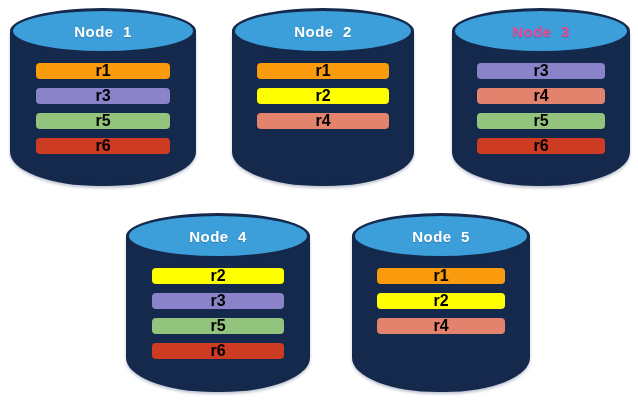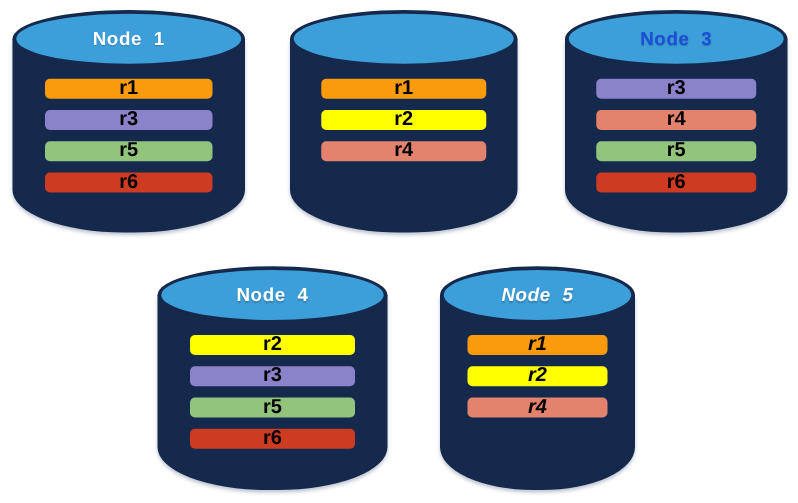--- a/index.html
+++ b/index.html
@@ -105,49 +105,50 @@
       <div class="shards" style="top: 55px;">
         <div class="shard" style="background: rgb(249, 155, 12);">r1</div>
         <div class="shard" style="background: rgb(139, 131, 201);">r3</div>
         <div class="shard" style="background: rgb(146, 196, 125);">r5</div>
         <div class="shard" style="background: rgb(204, 59, 34);">r6</div>
       </div>
     </div>
     <div class="node" style="left: 232px; top: 8px; width: 182px; height: 178px;">
       <div class="cyl-body" style="height: 155px; background: rgb(21, 41, 77); border-color: rgb(21, 41, 77);"></div>
       <div class="cyl-top" style="background: rgb(61, 159, 217); border-color: rgb(21, 41, 77);"></div>
+      <div class="node-title" style="color: rgb(255, 255, 255);">Node  2</div>
       <div class="shards" style="top: 55px;">
         <div class="shard" style="background: rgb(249, 155, 12);">r1</div>
         <div class="shard" style="background: rgb(255, 255, 0);">r2</div>
         <div class="shard" style="background: rgb(227, 131, 110);">r4</div>
       </div>
     </div>
     <div class="node" style="left: 452px; top: 8px; width: 178px; height: 178px;">
       <div class="cyl-body" style="height: 155px; background: rgb(21, 41, 77); border-color: rgb(21, 41, 77);"></div>
       <div class="cyl-top" style="background: rgb(61, 159, 217); border-color: rgb(21, 41, 77);"></div>
-      <div class="node-title" style="color: #1d4ed8;">Node  3</div>
+      <div class="node-title" style="color: #ec4899;">Node  3</div>
       <div class="shards" style="top: 55px;">
         <div class="shard" style="background: rgb(139, 131, 201);">r3</div>
         <div class="shard" style="background: rgb(227, 131, 110);">r4</div>
         <div class="shard" style="background: rgb(146, 196, 125);">r5</div>
         <div class="shard" style="background: rgb(204, 59, 34);">r6</div>
       </div>
     </div>
     <div class="node" style="left: 126px; top: 213px; width: 184px; height: 179px;">
       <div class="cyl-body" style="height: 156px; background: rgb(21, 41, 77); border-color: rgb(21, 41, 77);"></div>
       <div class="cyl-top" style="background: rgb(61, 159, 217); border-color: rgb(21, 41, 77);"></div>
       <div class="node-title" style="color: rgb(255, 255, 255);">Node  4</div>
       <div class="shards" style="top: 55px;">
         <div class="shard" style="background: rgb(255, 255, 0);">r2</div>
         <div class="shard" style="background: rgb(139, 131, 201);">r3</div>
         <div class="shard" style="background: rgb(146, 196, 125);">r5</div>
         <div class="shard" style="background: rgb(204, 59, 34);">r6</div>
       </div>
     </div>
-    <div class="node" style="left: 352px; top: 213px; width: 156px; height: 179px; font-style: italic;">
+    <div class="node" style="left: 352px; top: 213px; width: 178px; height: 179px;">
       <div class="cyl-body" style="height: 156px; background: rgb(21, 41, 77); border-color: rgb(21, 41, 77);"></div>
       <div class="cyl-top" style="background: rgb(61, 159, 217); border-color: rgb(21, 41, 77);"></div>
       <div class="node-title" style="color: rgb(255, 255, 255);">Node  5</div>
       <div class="shards" style="top: 55px;">
         <div class="shard" style="background: rgb(249, 155, 12);">r1</div>
         <div class="shard" style="background: rgb(255, 255, 0);">r2</div>
         <div class="shard" style="background: rgb(227, 131, 110);">r4</div>
       </div>
     </div>
   </div>

